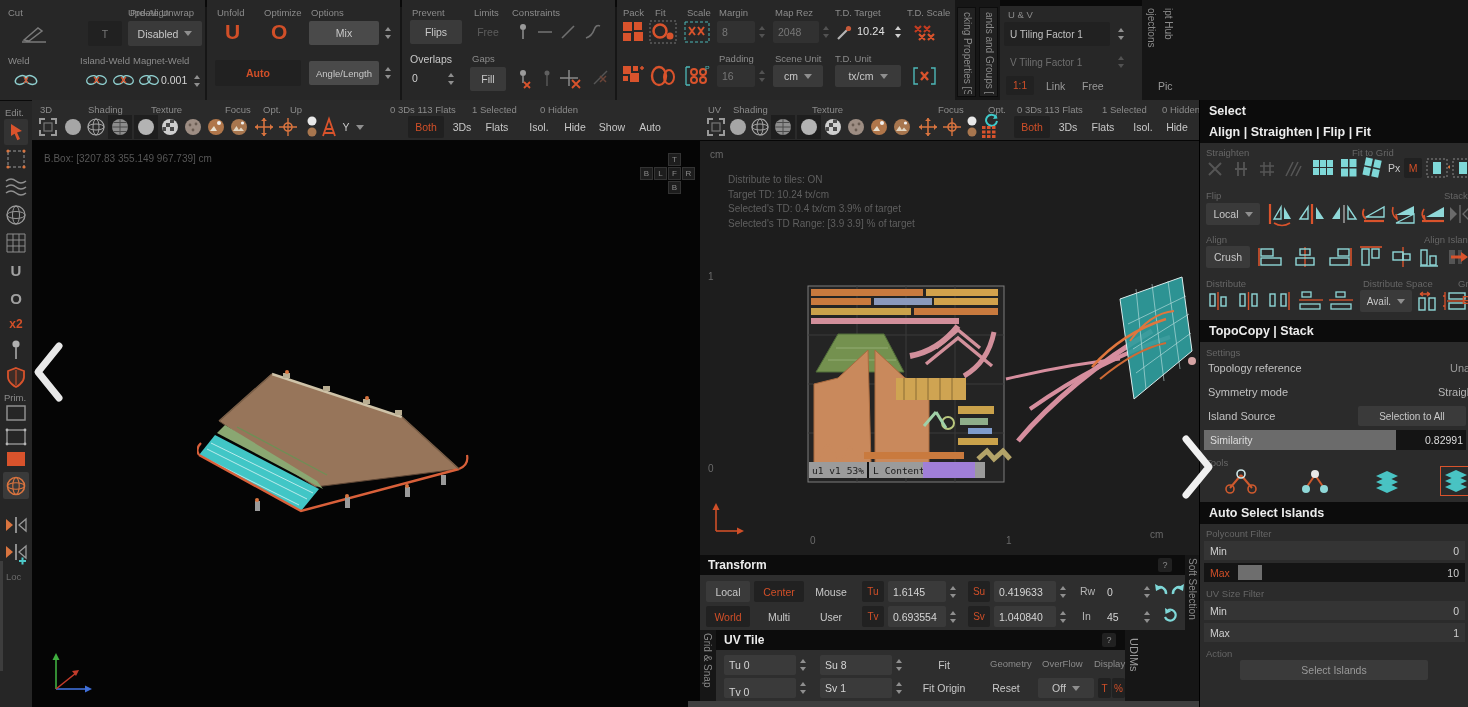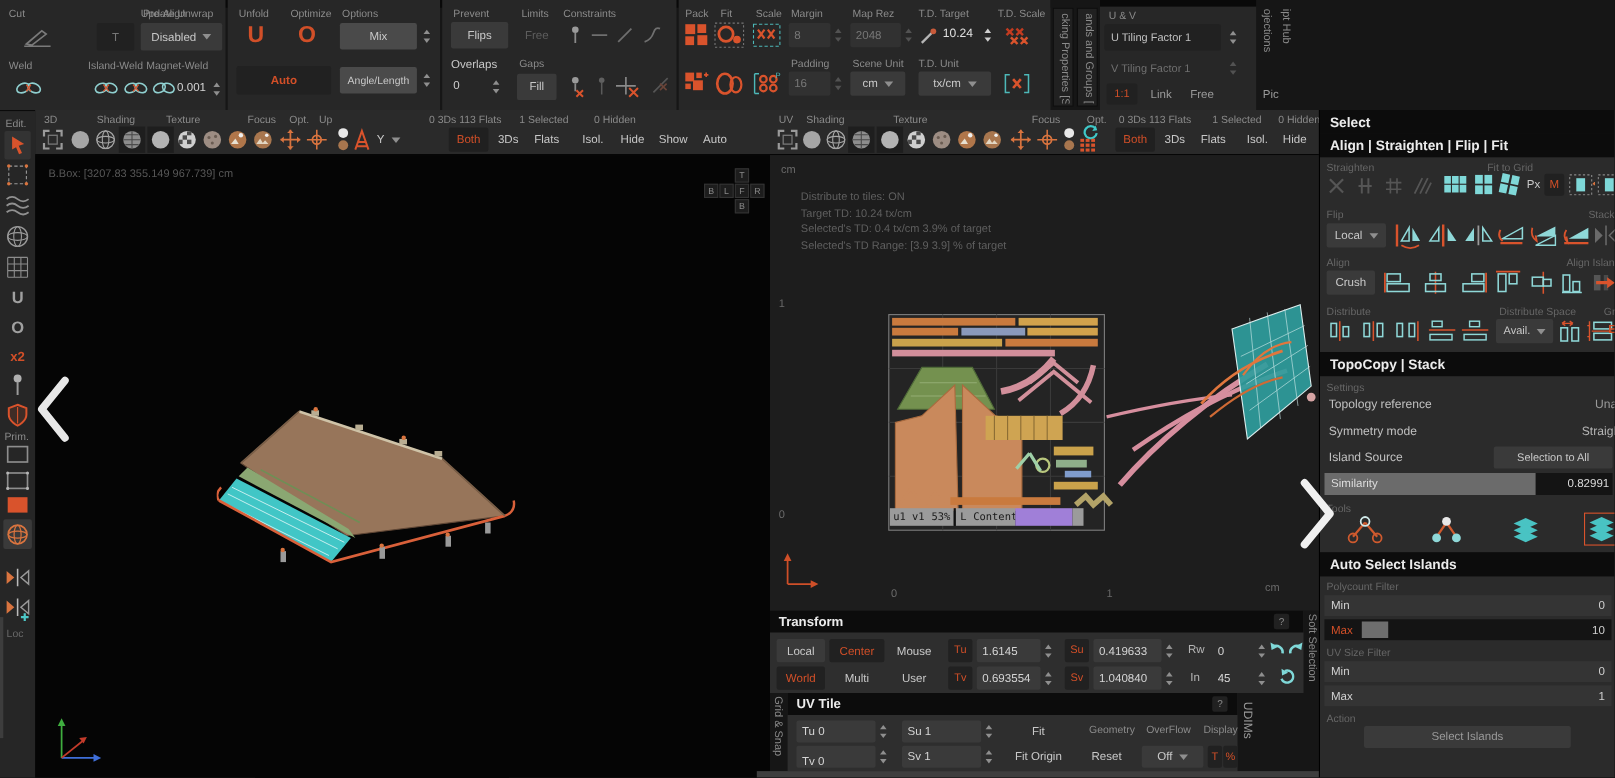--- a/index.html
+++ b/index.html
@@ -307,21 +307,21 @@
         </span>
       <div class="bt fl" style="left:4px;top:50px;width:106px;height:24px;justify-content:flex-start;padding:0 6px;font-size:10px;color:#6f6f6f;">
         <span>V Tiling Factor</span>&nbsp;<span>1</span></div>
       <span class="sp dmm" style="left:116px;top:51px;">
           <b class="u"></b>
           <b class="d"></b>
         </span>
       <div class="bt dk or" style="left:6px;top:76px;width:28px;height:19px;font-size:10px;">1:1</div>
       <span class="abs" style="left:46px;top:80px;font-size:10.5px;color:#9a9a9a;">Link</span>
       <span class="abs" style="left:82px;top:80px;font-size:10.5px;color:#9a9a9a;">Free</span>
-      <span class="abs" style="left:106px;top:80px;font-size:10.5px;color:#9a9a9a;padding-left:42px;">Pic</span>
+      <span class="abs" style="left:116px;top:80px;font-size:10.5px;color:#9a9a9a;padding-left:42px;">Pic</span>
     </div>
     <span class="vt" style="left:1146px;top:8px;height:86px;">ojections</span>
     <span class="vt" style="left:1163px;top:8px;height:86px;">ipt Hub</span>
   </div>
 
   <div class="abs" style="left:0;top:100px;width:32px;height:607px;background:#262626;border-top:1px solid #0a0a0a;">
     <span class="lb" style="left:5px;top:6px;">Edit.</span>
     <span class="ic" style="left:4px;top:18px;width:24px;height:26px;background:#333;border-radius:2px;">
       <svg width="17" height="19">
           <path d="M3,1 L14,8 L9,9.4 L12,16 L9.3,17.3 L6.6,10.8 L3,13 Z" fill="#d9532c"></path>
@@ -863,21 +863,21 @@
         <b class="d"></b>
       </span>
     <div class="in" style="left:8px;top:48px;width:72px;height:20px;align-items:flex-end;">
         <span>Tv 0</span>
       </div>
     <span class="sp" style="left:82px;top:48px;height:20px;">
         <b class="u"></b>
         <b class="d"></b>
       </span>
     <div class="in" style="left:104px;top:25px;width:72px;height:20px;">
-        <span>Su 1</span>
+        <span>Su 8</span>
       </div>
     <span class="sp" style="left:178px;top:25px;height:20px;">
         <b class="u"></b>
         <b class="d"></b>
       </span>
     <div class="in" style="left:104px;top:48px;width:72px;height:20px;">
         <span>Sv 1</span>
       </div>
     <span class="sp" style="left:178px;top:48px;height:20px;">
         <b class="u"></b>

